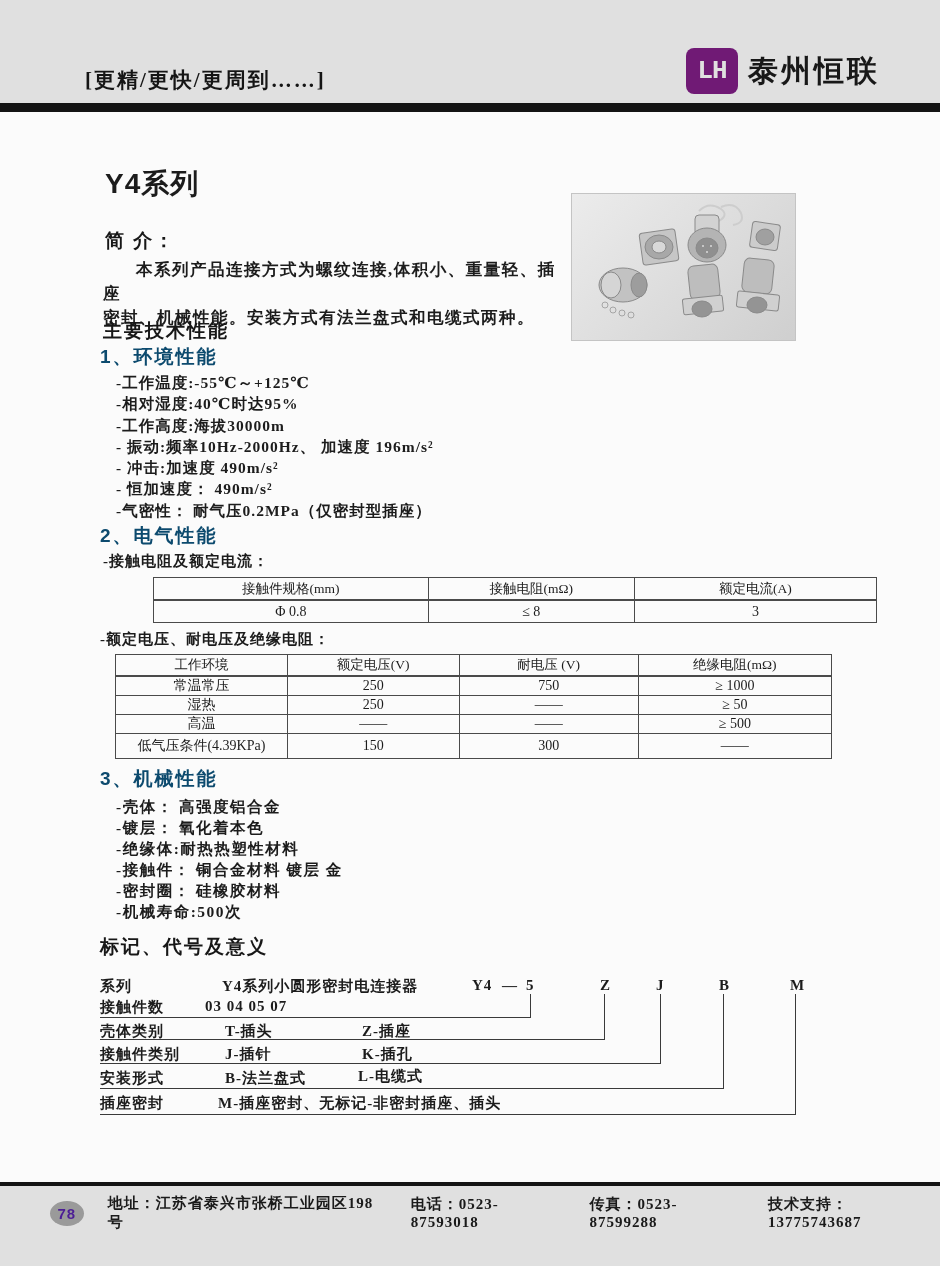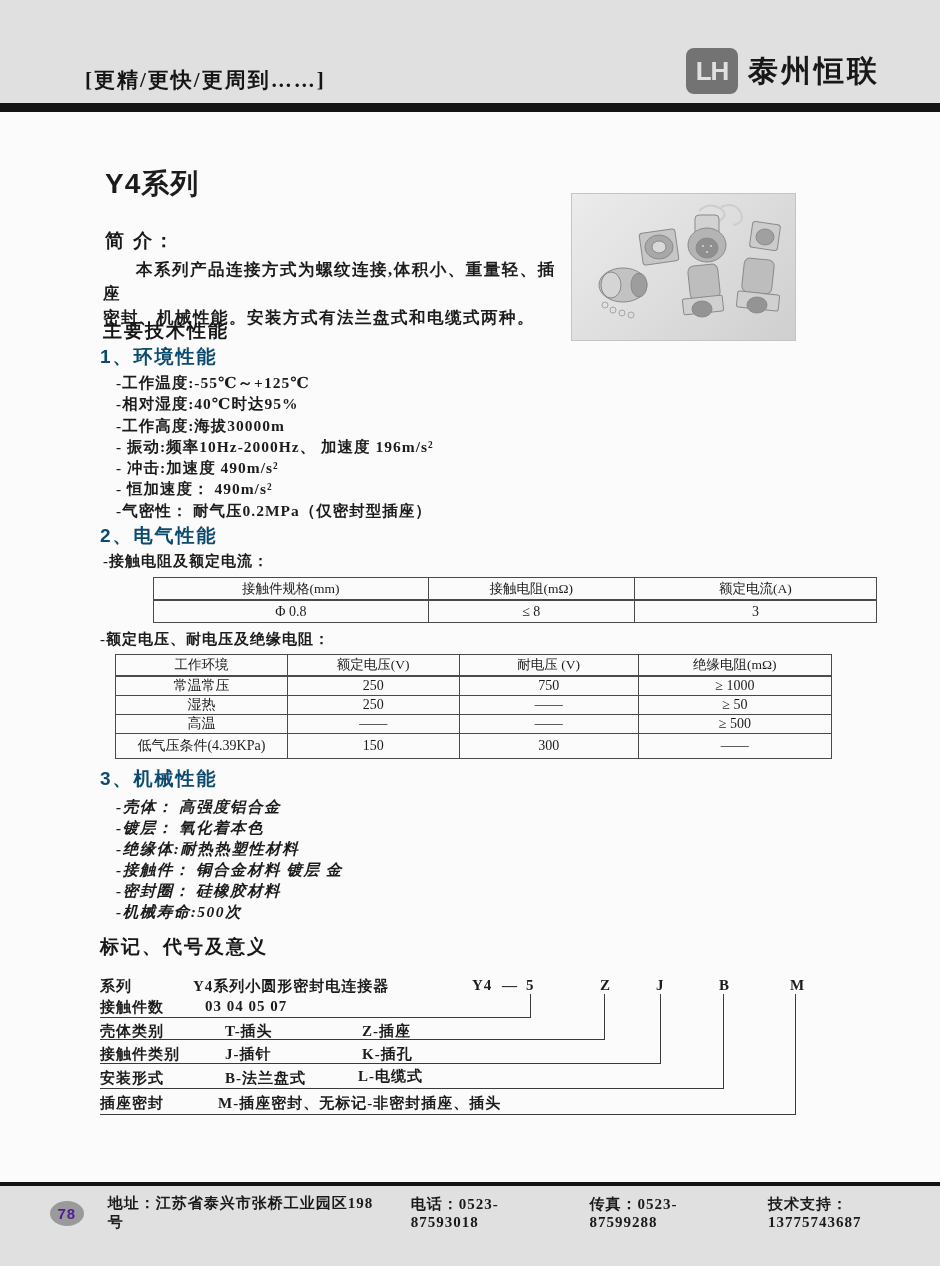--- a/index.html
+++ b/index.html
@@ -7,22 +7,22 @@
     width:940px;height:1266px;position:relative;
     background:#e3e3e3;overflow:hidden;
     font-family:"Liberation Serif","DejaVu Serif",serif;
     color:#1c1c1c;
   }
   .abs{position:absolute;}
   
   .header-band{left:0;top:0;width:940px;height:103px;background:#e0e0e0;}
   .slogan{left:85px;top:66px;font-size:21px;font-weight:bold;letter-spacing:2px;color:#151515;}
   .logo{left:686px;top:48px;display:flex;align-items:center;gap:10px;}
-  .logo-mark{width:52px;height:46px;background:#737373;border-radius:8px 8px 8px 8px;
-    color:#e0e0e0;font-family:Liberation Sans, sans-serif;font-weight:bold;font-size:26px;
+  .logo-mark{width:52px;height:46px;background:#701a75;border-radius:8px 8px 8px 8px;
+    color:#e0e0e0;font-family:Liberation Mono, monospace;font-weight:bold;font-size:26px;
     display:flex;align-items:center;justify-content:center;letter-spacing:-1px;}
   .brand{font-family:"Liberation Sans","DejaVu Sans",sans-serif;font-weight:900;font-size:30px;letter-spacing:3px;color:#181818;}
   .bar-top{left:0;top:103px;width:940px;height:9px;background:#141414;}
   .content{left:0;top:112px;width:940px;height:1070px;background:#fbfbfb;}
   
   .doc-title{left:105px;top:165px;font-family:"Liberation Sans","DejaVu Sans",sans-serif;font-weight:900;font-size:28px;letter-spacing:1px;}
   .photo{left:571px;top:193px;width:225px;height:148px;background:linear-gradient(135deg,#ececec,#cfcfcf);box-shadow:0 0 0 1px #c4c4c4 inset;}
   .sec-h1{font-family:"Liberation Sans","DejaVu Sans",sans-serif;font-weight:900;font-size:19px;letter-spacing:2px;color:#171717;}
   .intro-h{left:105px;top:228px;}
   .intro-p{left:103px;top:258px;width:460px;font-size:16.5px;font-weight:600;letter-spacing:1.5px;line-height:24px;}
@@ -48,21 +48,21 @@
   .t2 th{height:20px;font-size:13.5px;}
   .t2 td{height:18px;}
   .t2 tr.last td{height:24px;}
   .t2 .c0{width:24%;}
   .t2 .c1{width:24%;}
   .t2 .c2{width:25%;}
   .t2 .c3{width:27%;}
   th.hdr{border-bottom:2px solid #4a4a4a;}
   .mech-h{left:100px;top:766px;}
   .mech-list{left:116px;top:796px;font-size:15.5px;font-weight:600;letter-spacing:1.5px;}
-  .mech-list div{height:21px;line-height:21px;font-style:italic;}
+  .mech-list div{height:21px;line-height:21px;}
   .mark-h{left:100px;top:934px;}
   
   .diagram{left:100px;top:972px;width:710px;height:150px;font-size:15px;font-weight:600;letter-spacing:1px;}
   .diagram .lbl,.diagram .val,.diagram .code{position:absolute;white-space:nowrap;}
   .hline{position:absolute;border-bottom:1.5px solid #3a3a3a;height:0;}
   .vline{position:absolute;border-left:1.5px solid #3a3a3a;width:0;}
   
   .bar-bottom{left:0;top:1182px;width:940px;height:4px;background:#141414;}
   .footer-band{left:0;top:1186px;width:940px;height:80px;background:#e0e0e0;}
   .footer-row{left:50px;top:1194px;display:flex;align-items:center;gap:24px;font-size:15px;font-weight:bold;letter-spacing:1px;color:#1a1a1a;}
@@ -202,21 +202,21 @@
 <div class="abs sec-h1 mark-h">标记、代号及意义</div>
 <div class="abs diagram">
 
   <span class="lbl" style="left:0;top:5px">系列</span>
   <span class="lbl" style="left:0;top:26px">接触件数</span>
   <span class="lbl" style="left:0;top:50px">壳体类别</span>
   <span class="lbl" style="left:0;top:73px">接触件类别</span>
   <span class="lbl" style="left:0;top:97px">安装形式</span>
   <span class="lbl" style="left:0;top:122px">插座密封</span>
 
-  <span class="val" style="left:93px;top:5px">Y4系列小圆形密封电连接器</span>
+  <span class="val" style="left:122px;top:5px">Y4系列小圆形密封电连接器</span>
   <span class="val" style="left:105px;top:26px">03 04 05 07</span>
   <span class="val" style="left:125px;top:50px">T-插头</span>
   <span class="val" style="left:262px;top:50px">Z-插座</span>
   <span class="val" style="left:125px;top:73px">J-插针</span>
   <span class="val" style="left:262px;top:73px">K-插孔</span>
   <span class="val" style="left:125px;top:97px">B-法兰盘式</span>
   <span class="val" style="left:258px;top:95px">L-电缆式</span>
   <span class="val" style="left:118px;top:122px">M-插座密封、无标记-非密封插座、插头</span>
 
   <span class="code" style="left:372px;top:5px">Y4</span>

